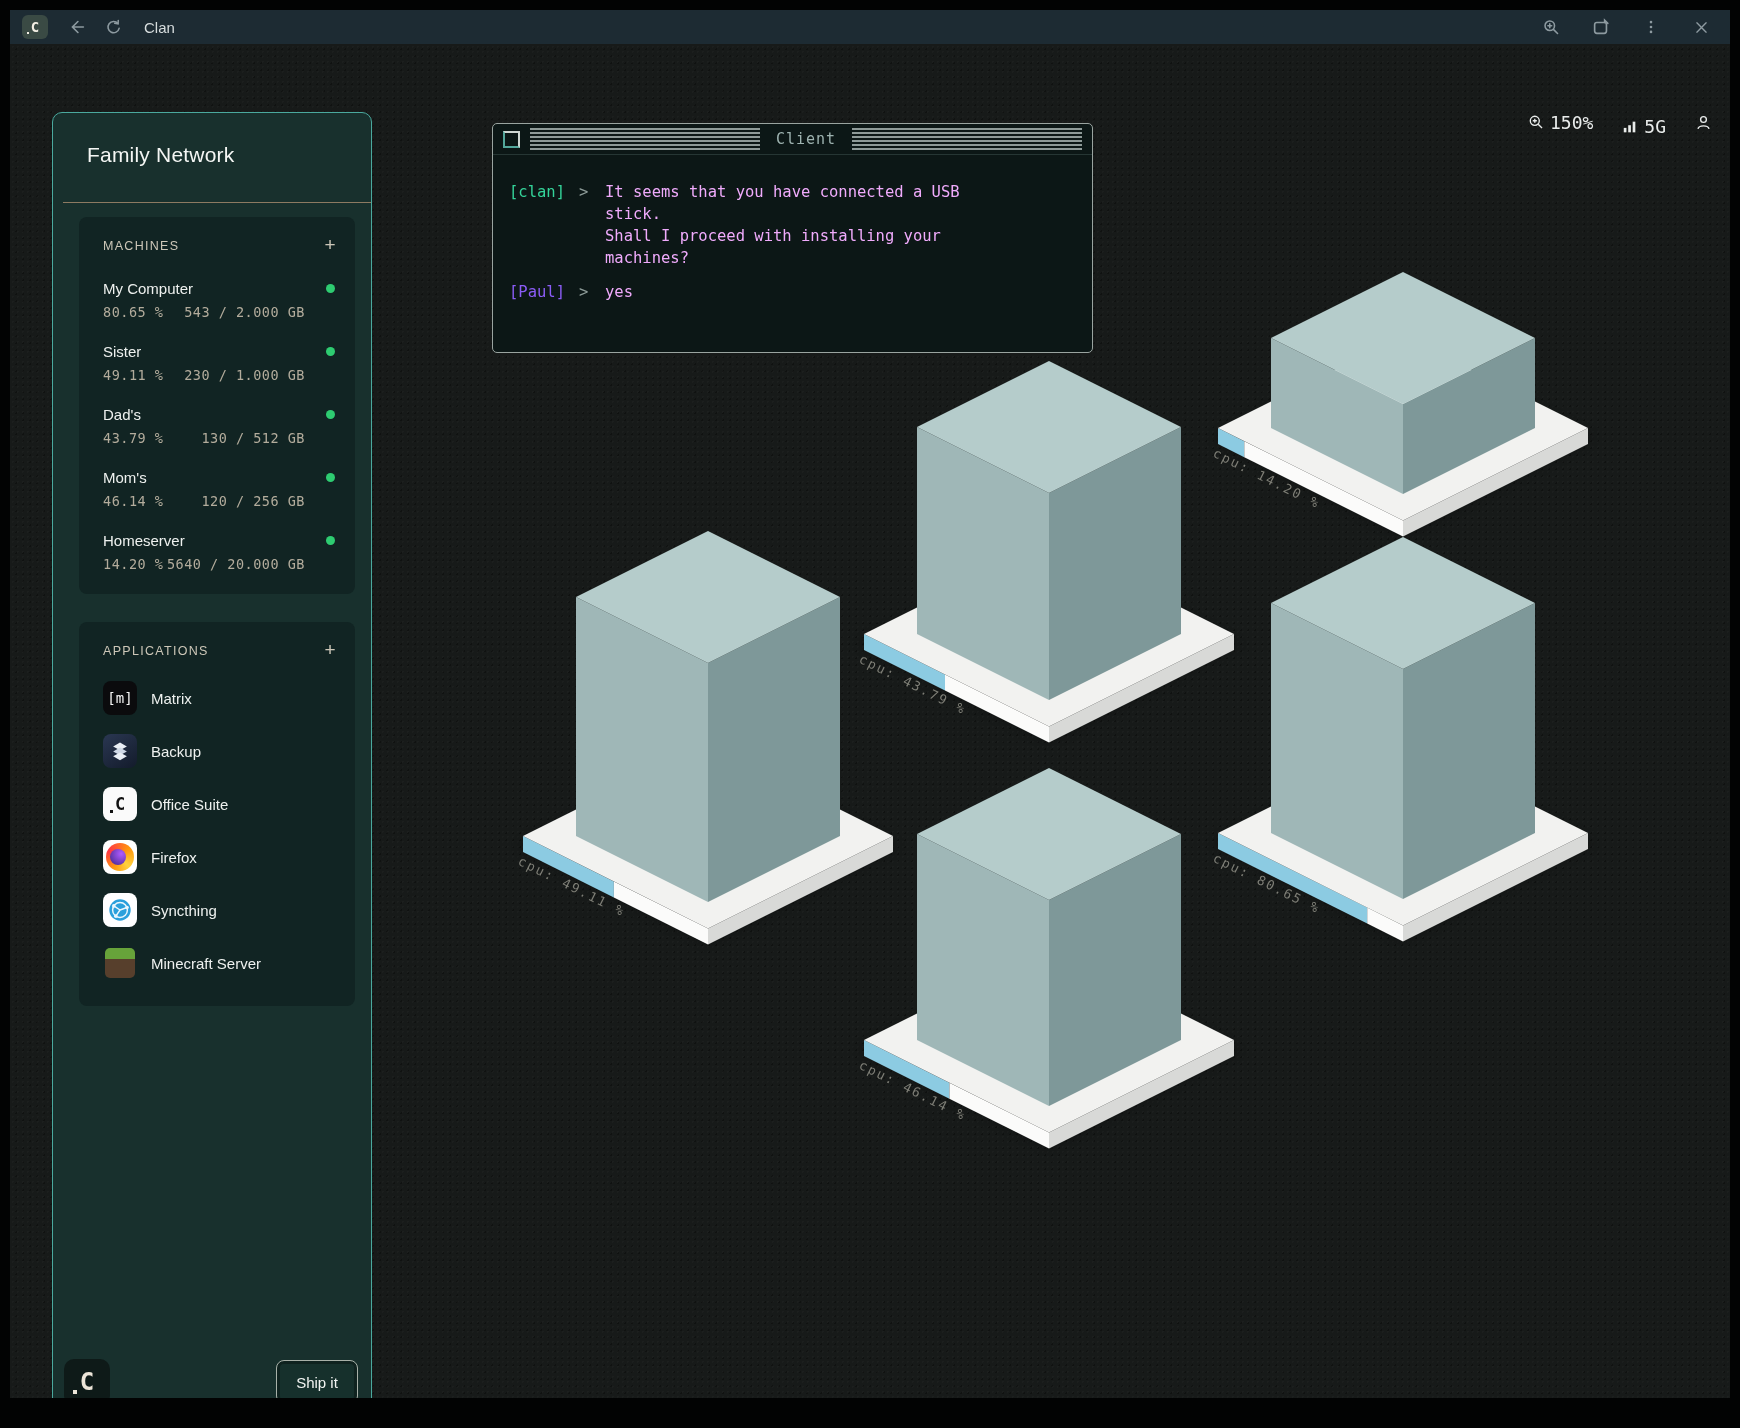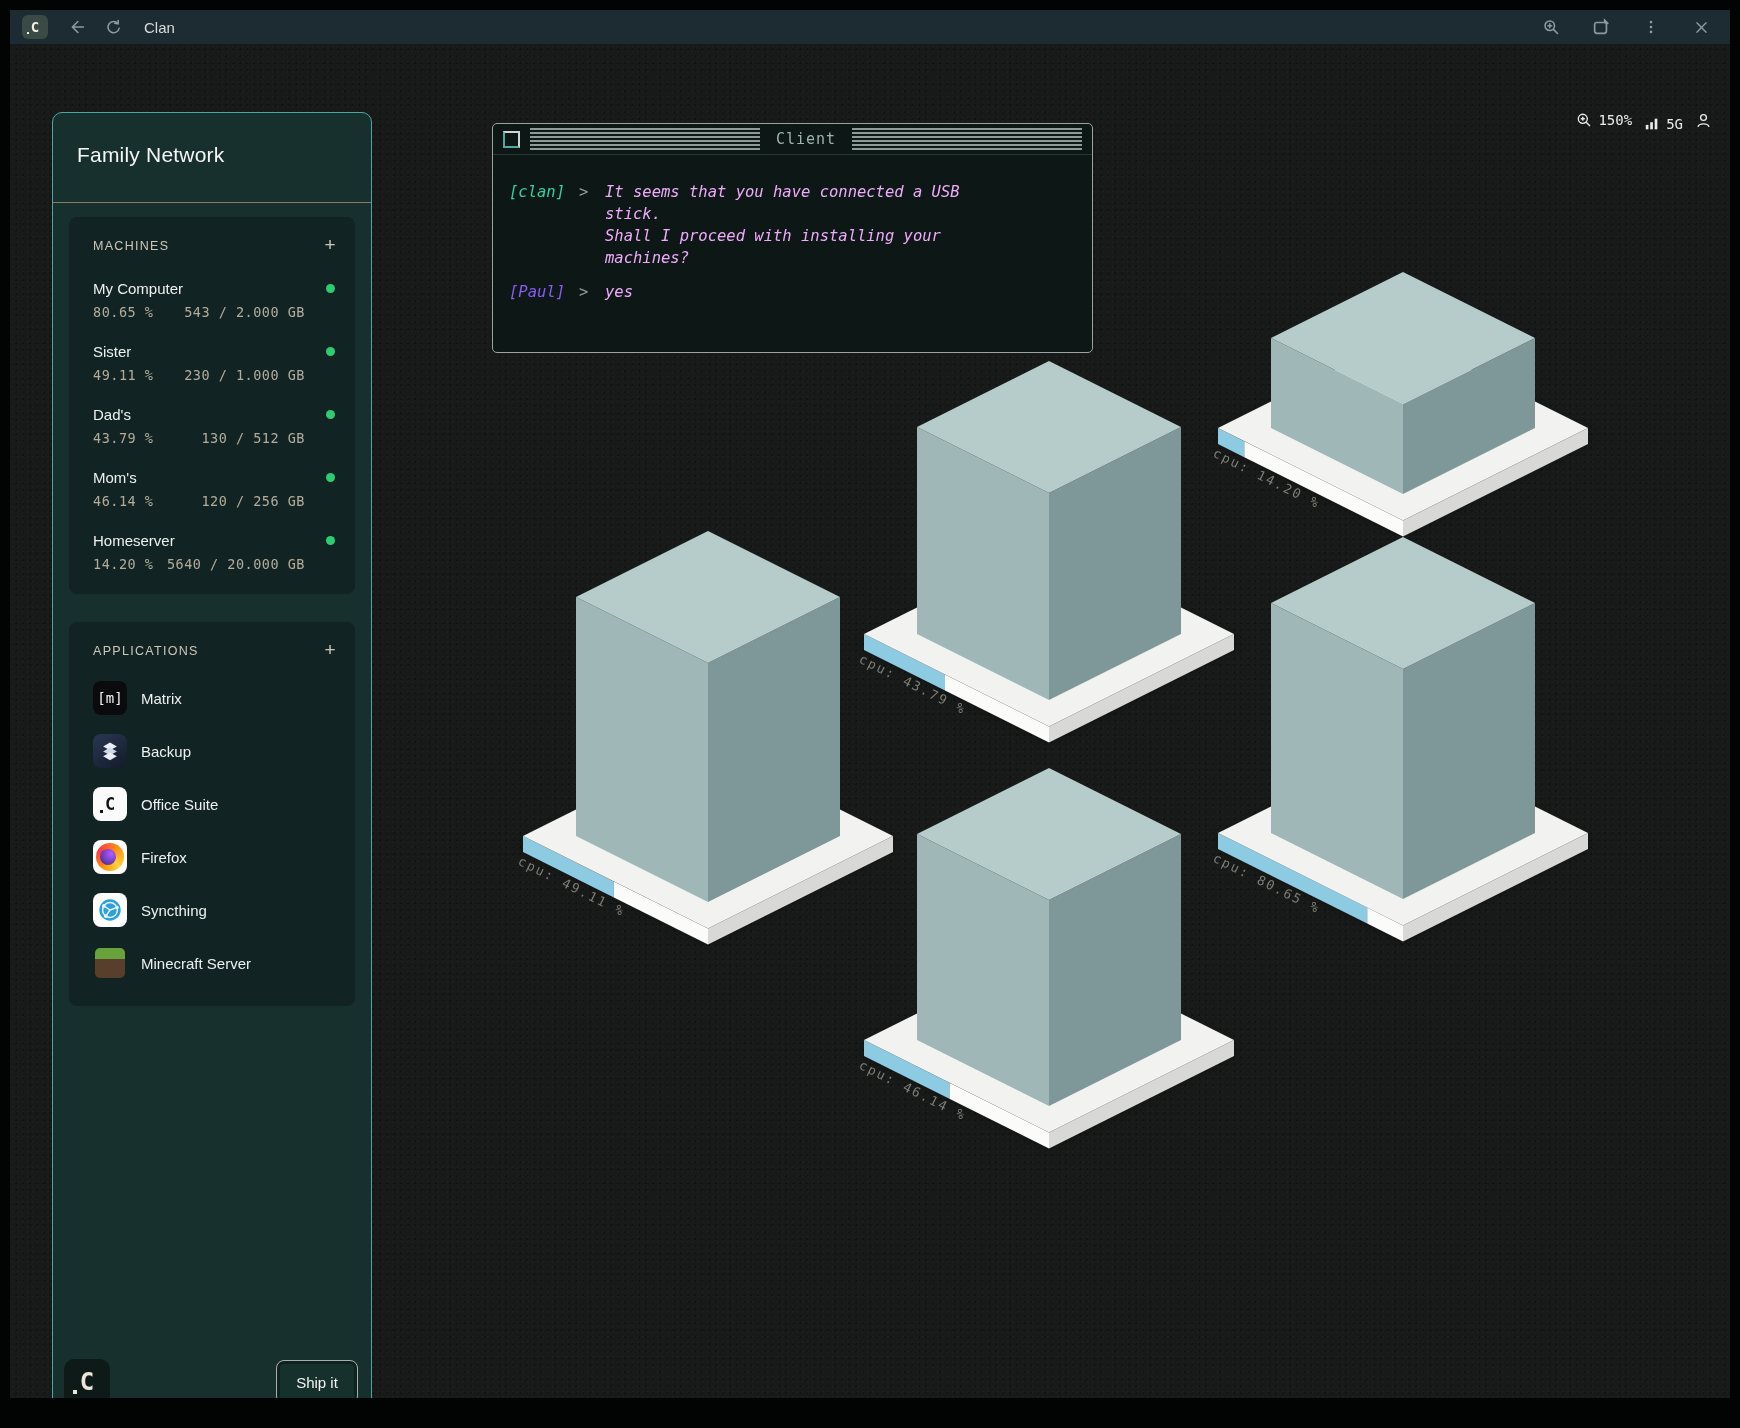--- a/index.html
+++ b/index.html
@@ -30,29 +30,29 @@
   
   .content { position:absolute; left:0; top:34px; width:1720px; height:1354px;
              background:#171a19;
              background-image:
                radial-gradient(rgba(255,255,255,0.022) 1px, transparent 1px),
                radial-gradient(rgba(0,0,0,0.30) 1px, transparent 1px);
              background-size:5px 5px, 7px 7px;
              background-position:0 0, 3px 2px; }
 
   
-  .statusbar { position:absolute; top:64px; right:18px; display:flex; gap:12px;
+  .statusbar { position:absolute; top:64px; right:18px; display:flex; gap:29px;
                align-items:center; color:#e9eceb; z-index:6;
-               font-family:"DejaVu Sans Mono", monospace; font-size:14px; }
+               font-family:"DejaVu Sans Mono", monospace; font-size:18px; }
   .statusbar svg { display:block; }
 
   
   .sidebar { position:absolute; left:42px; top:68px; width:320px; height:1308px;
              background:#18302d; border:1px solid #4aa99e; border-radius:10px;
-             z-index:8; }
+             z-index:8;padding-left:10px; }
   .sb-head { height:90px; padding:30px 0 0 24px; border-bottom:1px solid #8d7a62; }
   .sb-title { color:#f4f6f4; font-size:21px; letter-spacing:0.2px; }
 
   .panel { margin:14px 16px 0 16px; background:#112423; border-radius:8px;
            padding:18px 14px 22px 24px; }
   .panel-head { display:flex; justify-content:space-between; align-items:center; }
   .panel-label { color:#cdc7b8; font-size:12.5px; letter-spacing:1.3px; }
   .panel-add { color:#cdc7b8; font-size:19px; font-weight:300; width:22px; height:22px;
                line-height:20px; text-align:center; cursor:default; }
 
@@ -104,21 +104,21 @@
             z-index:9; font-family:"DejaVu Sans Mono", monospace; }
   .dlg-titlebar { height:31px; display:flex; align-items:center; padding:0 10px;
                   border-bottom:1px solid #263634; }
   .dlg-box { width:17px; height:17px; border:2px solid #cfd6d2;
              border-left-color:#53a79b; border-bottom-color:#53a79b; margin-right:10px; }
   .dlg-stripes { flex:1; height:22px;
                  background:repeating-linear-gradient(to bottom,#8e9a98 0 2px, transparent 2px 4px); }
   .dlg-title { color:#9eb3b0; font-size:15px; margin:0 16px; letter-spacing:1px; }
   .dlg-body { padding:26px 0 0 16px; }
   .msg { display:grid; grid-template-columns:70px 26px 1fr; margin-bottom:12px;
-         font-size:15.5px; line-height:22px;font-style:italic; }
+         font-size:15.5px; line-height:22px; }
   .msg-sender-clan { color:#34d399; }
   .msg-sender-paul { color:#8b5cf6; }
   .msg-prompt { color:#8e9c99; }
   .msg-text { color:#f0abfc; white-space:pre-line; }
 
   
   .scene { position:absolute; left:-10px; top:-44px; width:1740px; height:1428px;
            z-index:1; }
 </style>
 </head>

